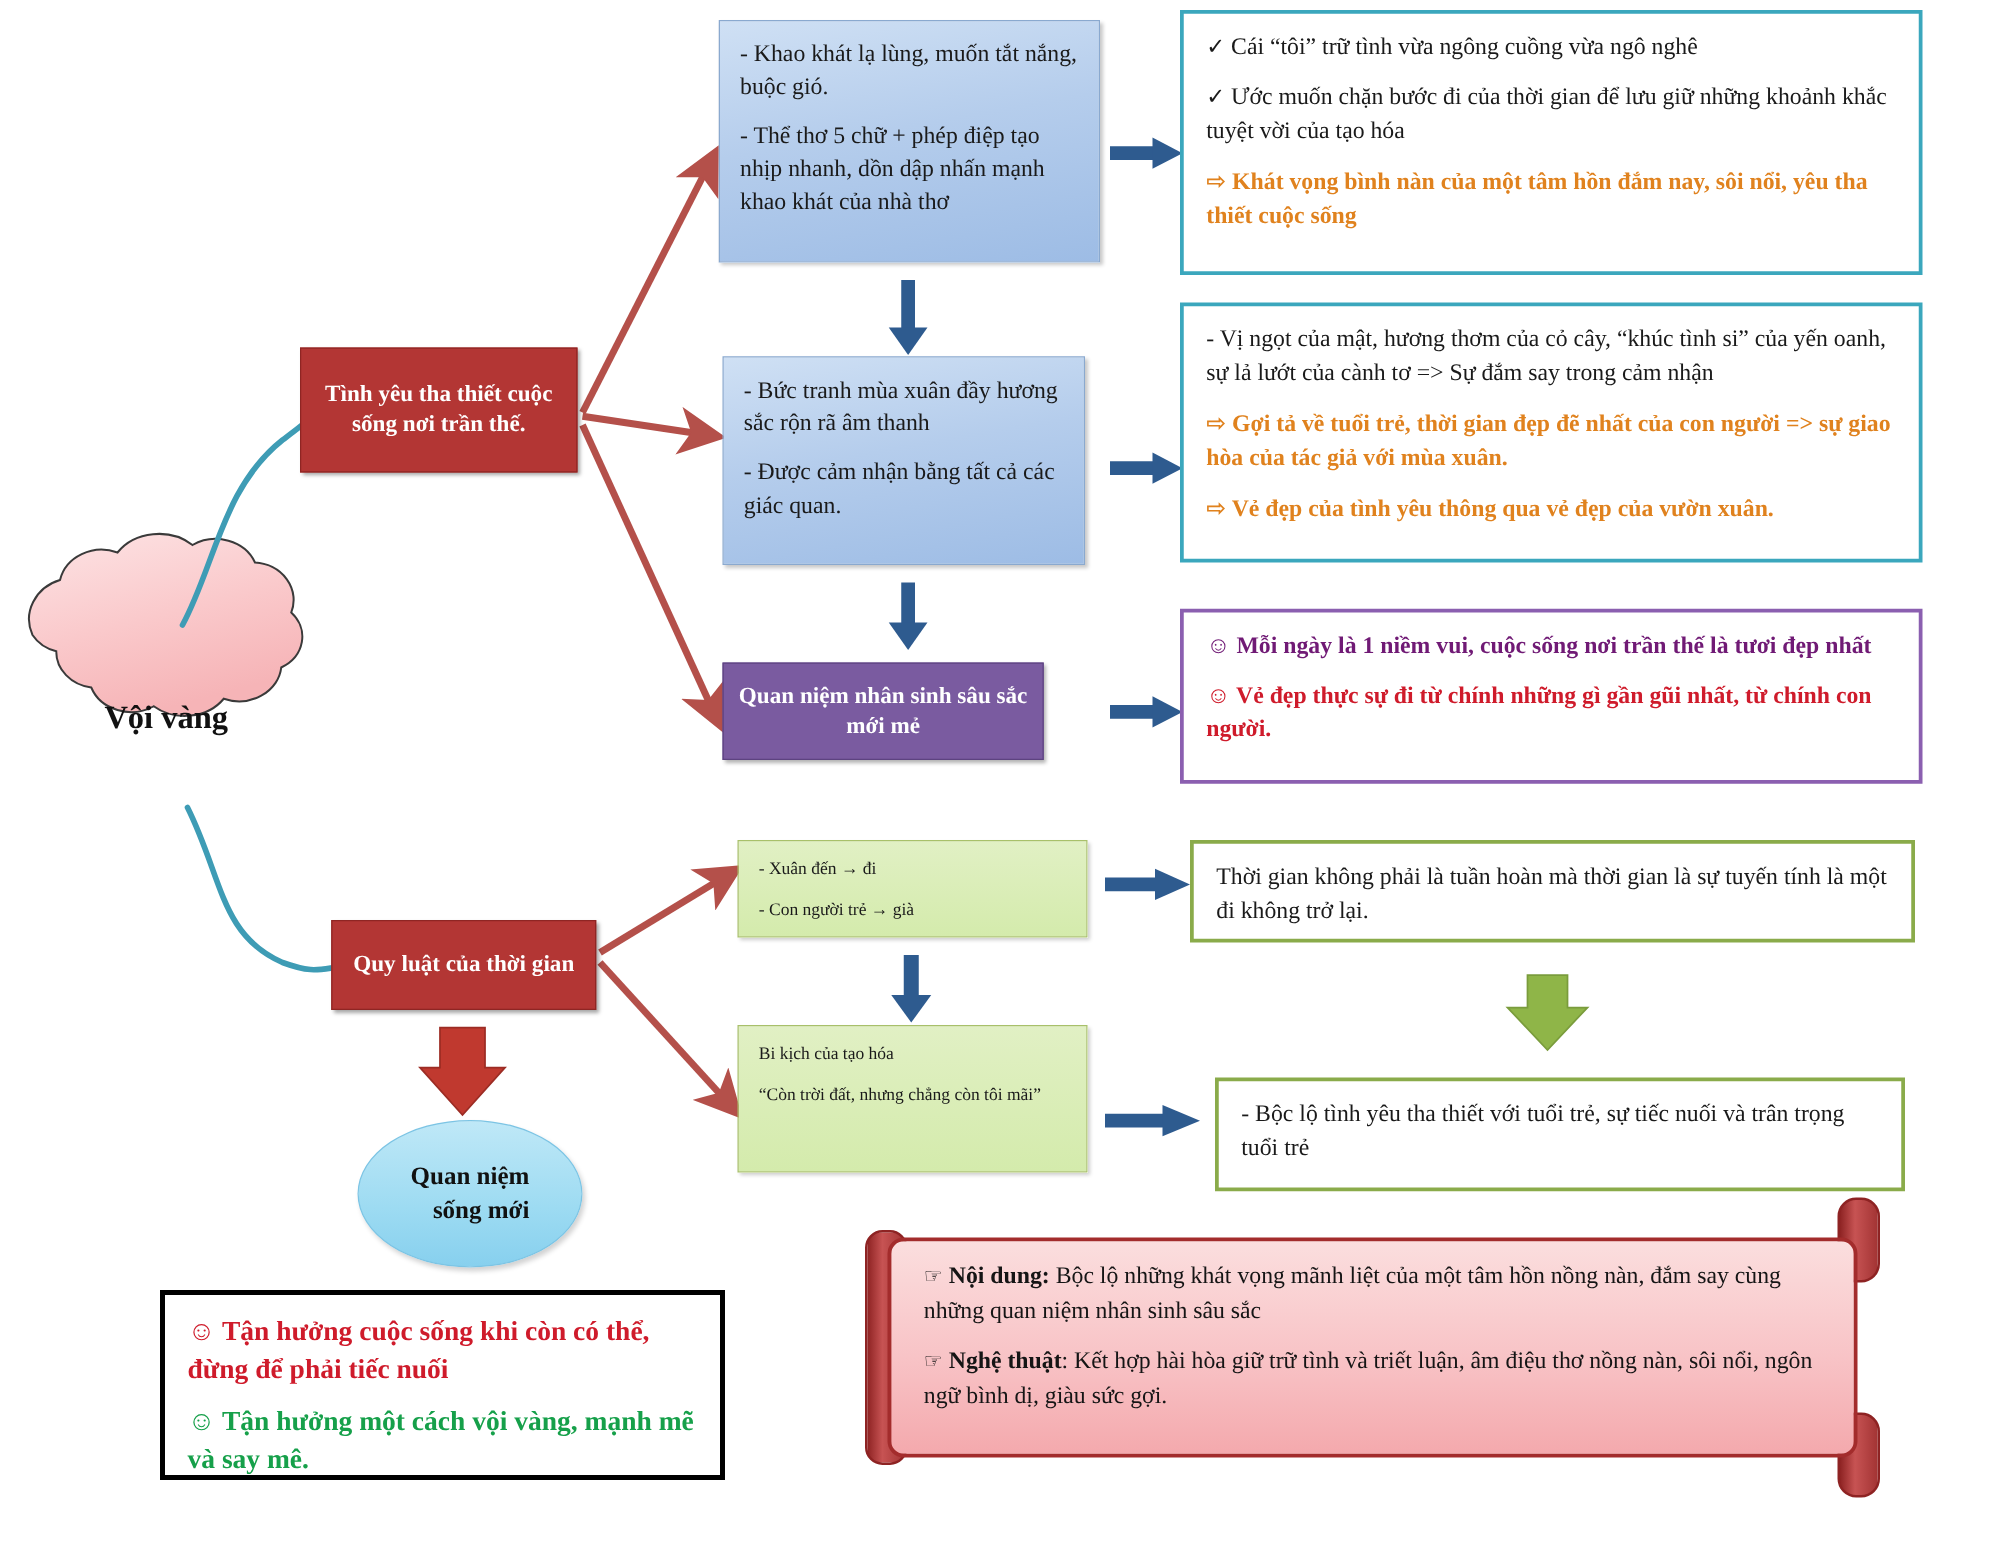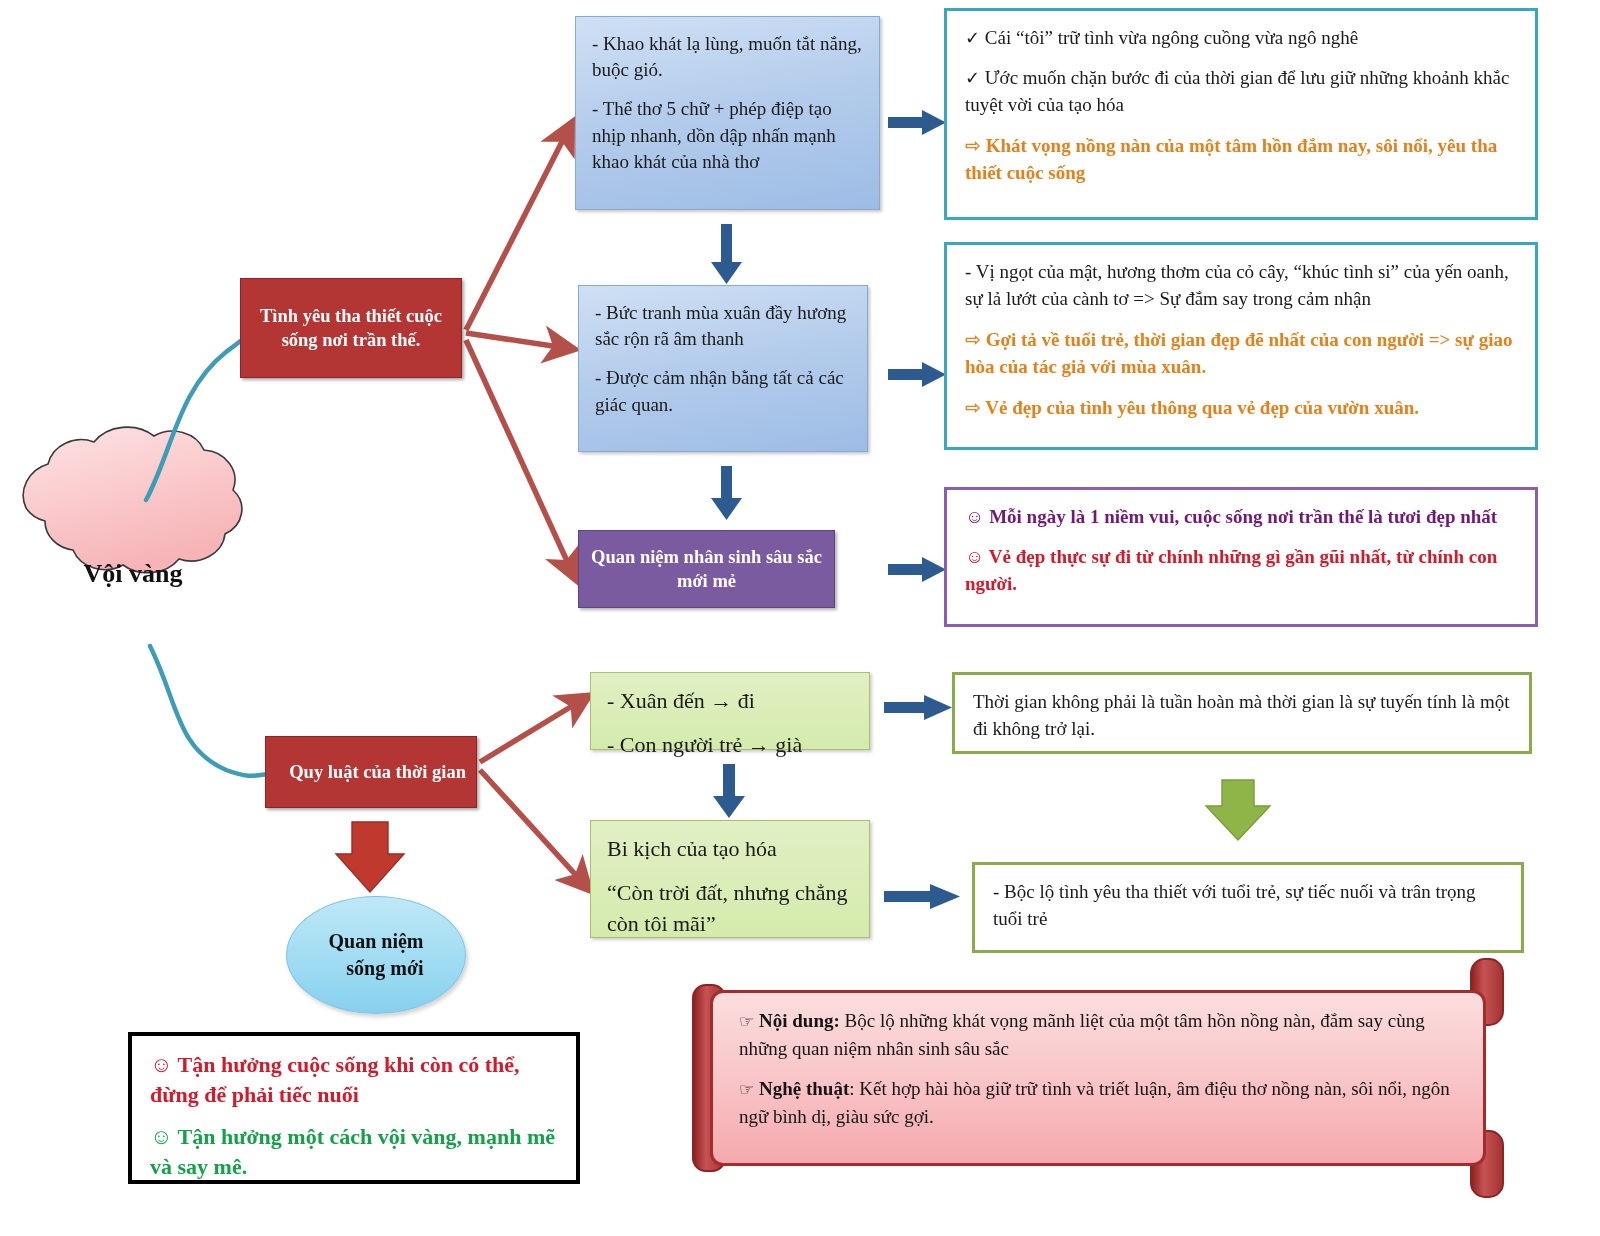--- a/index.html
+++ b/index.html
@@ -12,41 +12,41 @@
 
   
   .cloud-wrap{left:14px;top:484px;width:232px;height:180px;}
   .cloud-text{position:absolute;left:0;top:0;width:232px;height:180px;
       display:flex;flex-direction:column;align-items:center;justify-content:center;
       font-weight:bold;font-size:26px;color:#111;line-height:1.35;z-index:3;
       padding-left:6px;box-sizing:border-box;}
 
   
   .redbox{background:#b33634;border:1px solid #8f2523;color:#fff;font-weight:bold;
-      font-size:18.5px;line-height:1.3;display:flex;align-items:center;justify-content:flex-end;
+      font-size:18.5px;line-height:1.3;display:flex;align-items:center;justify-content:center;
       text-align:center;padding:6px 10px;box-shadow:2px 2px 3px rgba(0,0,0,.35);}
   #n-love{left:240px;top:278px;width:222px;height:100px;}
   #n-law{left:265px;top:736px;width:212px;height:72px;}
 
   
   .bluebox{background:linear-gradient(170deg,#cfe0f4 0%,#b5cdec 45%,#9dbce5 100%);
       border:1px solid #8aa9cf;color:#1a1a1a;font-size:19px;line-height:1.38;
       padding:14px 16px 10px 16px;box-shadow:2px 2px 3px rgba(0,0,0,.22);}
   #n-blue1{left:575px;top:16px;width:305px;height:194px;}
   #n-blue2{left:578px;top:285px;width:290px;height:167px;}
 
   
   .purplebox{background:#7a5ba0;border:1px solid #5d4380;color:#fff;font-weight:bold;
       font-size:18.5px;line-height:1.32;display:flex;align-items:center;justify-content:center;
       text-align:center;padding:6px 12px;box-shadow:2px 2px 3px rgba(0,0,0,.3);}
   #n-purple{left:578px;top:530px;width:257px;height:78px;}
 
   
   .greenbox{background:linear-gradient(180deg,#e1f0c4 0%,#d4ebac 100%);
-      border:1px solid #a8c06a;color:#1a1a1a;font-size:22px;line-height:1.4;
+      border:1px solid #a8c06a;color:#1a1a1a;font-size:14px;line-height:1.4;
       padding:13px 16px;box-shadow:2px 2px 3px rgba(0,0,0,.2);}
   #n-green1{left:590px;top:672px;width:280px;height:78px;}
   #n-green2{left:590px;top:820px;width:280px;height:118px;}
 
   
   .obox{background:#fff;box-sizing:border-box;padding:14px 18px;font-size:19px;line-height:1.42;color:#1a1a1a;}
   .obox.cyan{border:3px solid #3ba7bd;}
   .obox.purple{border:3px solid #8b5fb0;}
   .obox.green{border:3px solid #8aab4a;}
   #o-cyan1{left:944px;top:8px;width:594px;height:212px;}
@@ -210,21 +210,21 @@
     <p class="ln">- Con người trẻ → già</p>
   </div>
   <div class="node greenbox" id="n-green2">
     <p class="ln">Bi kịch của tạo hóa</p>
     <p class="ln"><span>“Còn tr</span><span class="it">ời đất, nhưng chẳ</span><span>ng còn tôi mãi”</span></p>
   </div>
 
   <div class="node obox cyan" id="o-cyan1">
     <p class="ln"><span class="tick">✓</span> <span>Cái “tôi” trữ tình vừa ngông cuồng vừa ngô nghê</span></p>
     <p class="ln"><span class="tick">✓</span> <span>Ước muốn chặn bước đi của thời gian để lưu giữ những khoảnh khắc tuyệt vời của tạo hóa</span></p>
-    <p class="ln hi-orange"><span class="arrowglyph">⇨</span> <span>Khát vọng nồng nàn của một tâm hồn đắm nay, sôi nổi, yêu tha thiết cuộc sống</span></p>
+    <p class="ln hi-orange"><span class="arrowglyph">⇨</span> <span>Khát vọng bình nàn của một tâm hồn đắm nay, sôi nổi, yêu tha thiết cuộc sống</span></p>
   </div>
 
   <div class="node obox cyan" id="o-cyan2">
     <p class="ln">- Vị ngọt của mật, hương thơm của cỏ cây, “khúc tình si” của yến oanh, sự lả lướt của cành tơ =&gt; Sự đắm say trong cảm nhận</p>
     <p class="ln hi-orange"><span class="arrowglyph">⇨</span> <span>Gợi tả về tuổi trẻ, thời gian đẹp đẽ nhất của con người =&gt; sự giao hòa của tác giả với mùa xuân.</span></p>
     <p class="ln hi-orange"><span class="arrowglyph">⇨</span> <span>Vẻ đẹp của tình yêu thông qua vẻ đẹp của vườn xuân.</span></p>
   </div>
 
   <div class="node obox purple" id="o-purple">
     <p class="ln hi-blue"><span>☺</span> <span>Mỗi ngày là 1 niềm vui, cuộc sống nơi trần thế là tươi đẹp nhất</span></p>

